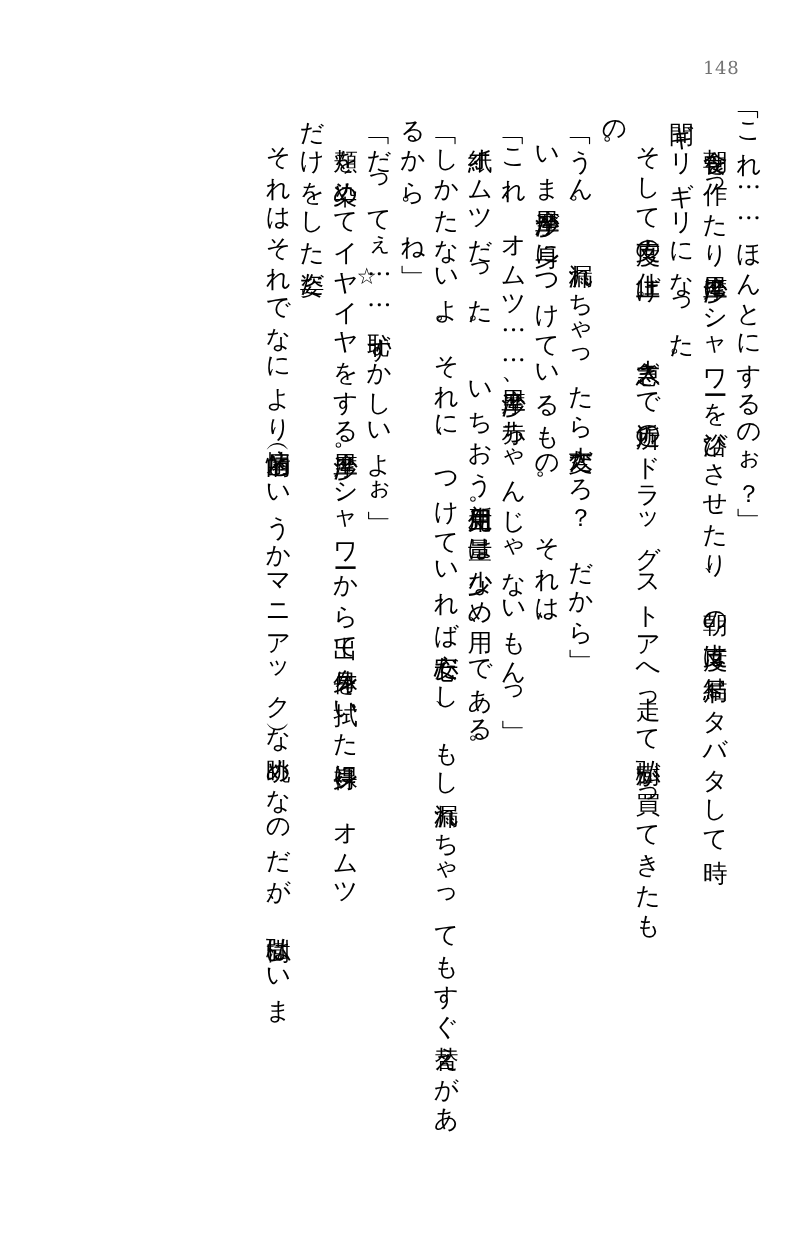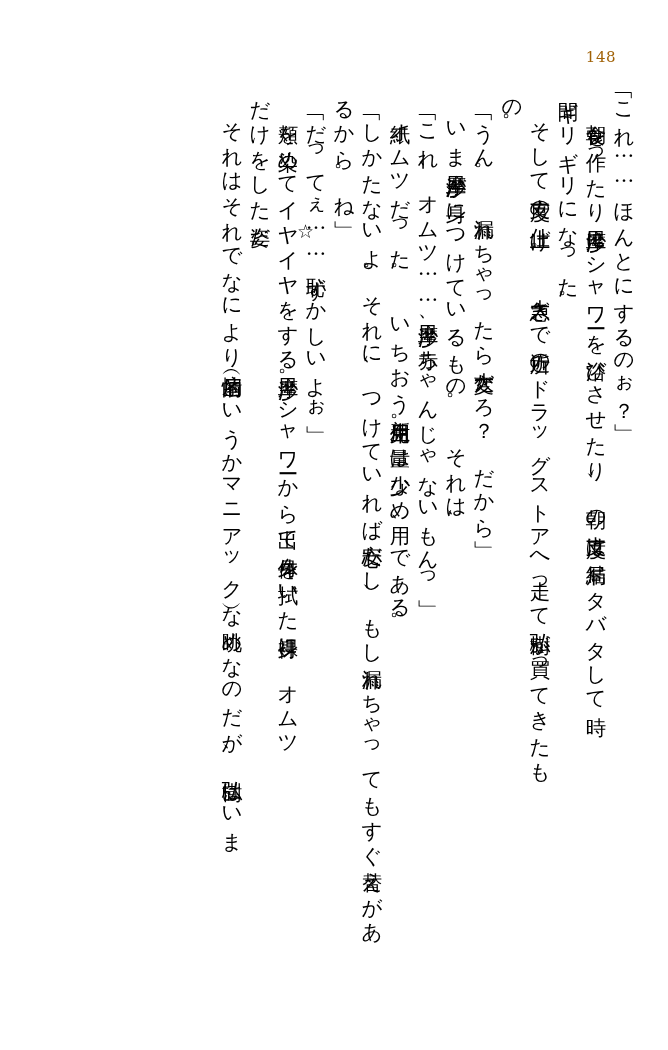--- a/index.html
+++ b/index.html
@@ -20,21 +20,21 @@
     height: 1050px;
     background: #ffffff;
   }
   .page-number {
     position: absolute;
     top: 48px;
     right: 52px;
     font-size: 15px;
     letter-spacing: 0.5px;
     font-family: "DejaVu Serif", "Liberation Serif", serif;
-    color: #a16207;
+    color: #737373;
   }
   .body-area {
     position: absolute;
     top: 86px;
     left: 34px;
     right: 34px;
     height: 930px;
     display: flex;
     flex-direction: row-reverse;
     justify-content: flex-start;

